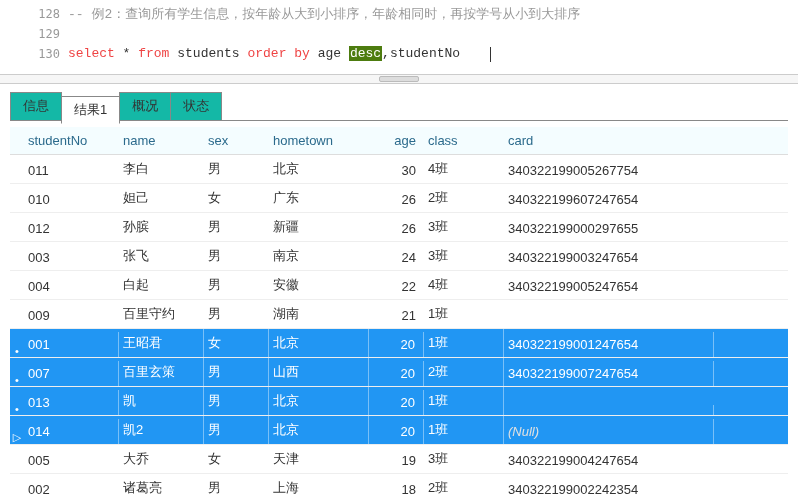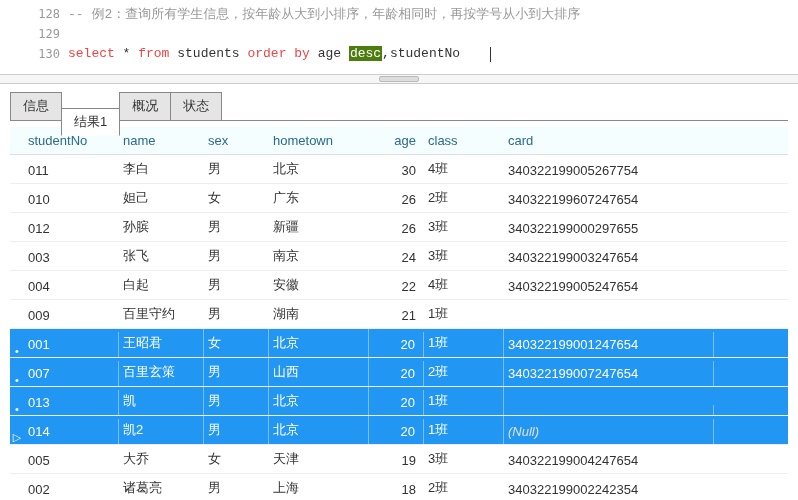--- a/index.html
+++ b/index.html
@@ -8,22 +8,22 @@
 .line { display: flex; align-items: center; height: 20px; padding-left: 28px; }
 .gutter { width: 40px; text-align: right; color: #999; font-family: monospace; font-size: 12px; padding-right: 8px; user-select: none; }
 .code { font-family: "Courier New", monospace; font-size: 13px; white-space: pre; }
 .comment { color: #999; }
 .kw { color: #ef4444; }
 .hl { background: #4d7c0f; color: #fff; padding: 0 1px; }
 .cursor-caret { display:inline-block; width:1px; height:15px; background:#333; margin-left:30px; vertical-align:middle; }
 .splitter { height: 10px; border-top: 1px solid #ccc; border-bottom: 1px solid #ccc; margin-top: 6px; background: #f6f6f6; position: relative; display:flex; align-items:center; justify-content:center;}
 .splitter-thumb { width: 40px; height:6px; background:#ddd; border:1px solid #bbb; border-radius:2px;}
 .tabs { display: flex; border-bottom: 1px solid #888; margin: 8px 10px 0 10px; }
-.tab { padding: 4px 12px; border: 1px solid #888; border-bottom: none; margin-right: -1px; background: #e5e5e5; cursor:pointer; }
-.tab.active { background: #fff; border-bottom: 1px solid #fff; position: relative; top: 16px; }
+.tab { padding: 4px 12px; border: 1px solid #888; border-bottom: none; margin-right: -1px; background: #14b8a6; cursor:pointer; }
+.tab.active { background: #fff; border-bottom: 1px solid #fff; position: relative; top: 4px; }
 .grid { margin: 6px 10px 0 10px; }
 .hdr-row { display: flex; border-bottom: 1px solid #ddd; background: #f4fdff; }
 .hdr-cell { padding: 6px 4px; color: #2b6a8c; font-weight: normal; }
 .row { display: flex; border-bottom: 1px solid #eee; align-items: flex-end; }
 .row.sel { background: #2196f3; color: #fff; }
 .row.sel .cell { border-right: 1px solid rgba(255,255,255,0.4); }
 .cell { padding: 5px 4px; overflow: hidden; white-space: nowrap; }
 .ind { width: 14px; text-align:center; color:#555; font-size:11px;}
 .row.sel .ind { color:#fff;}
 .c-no  { width: 95px; }

